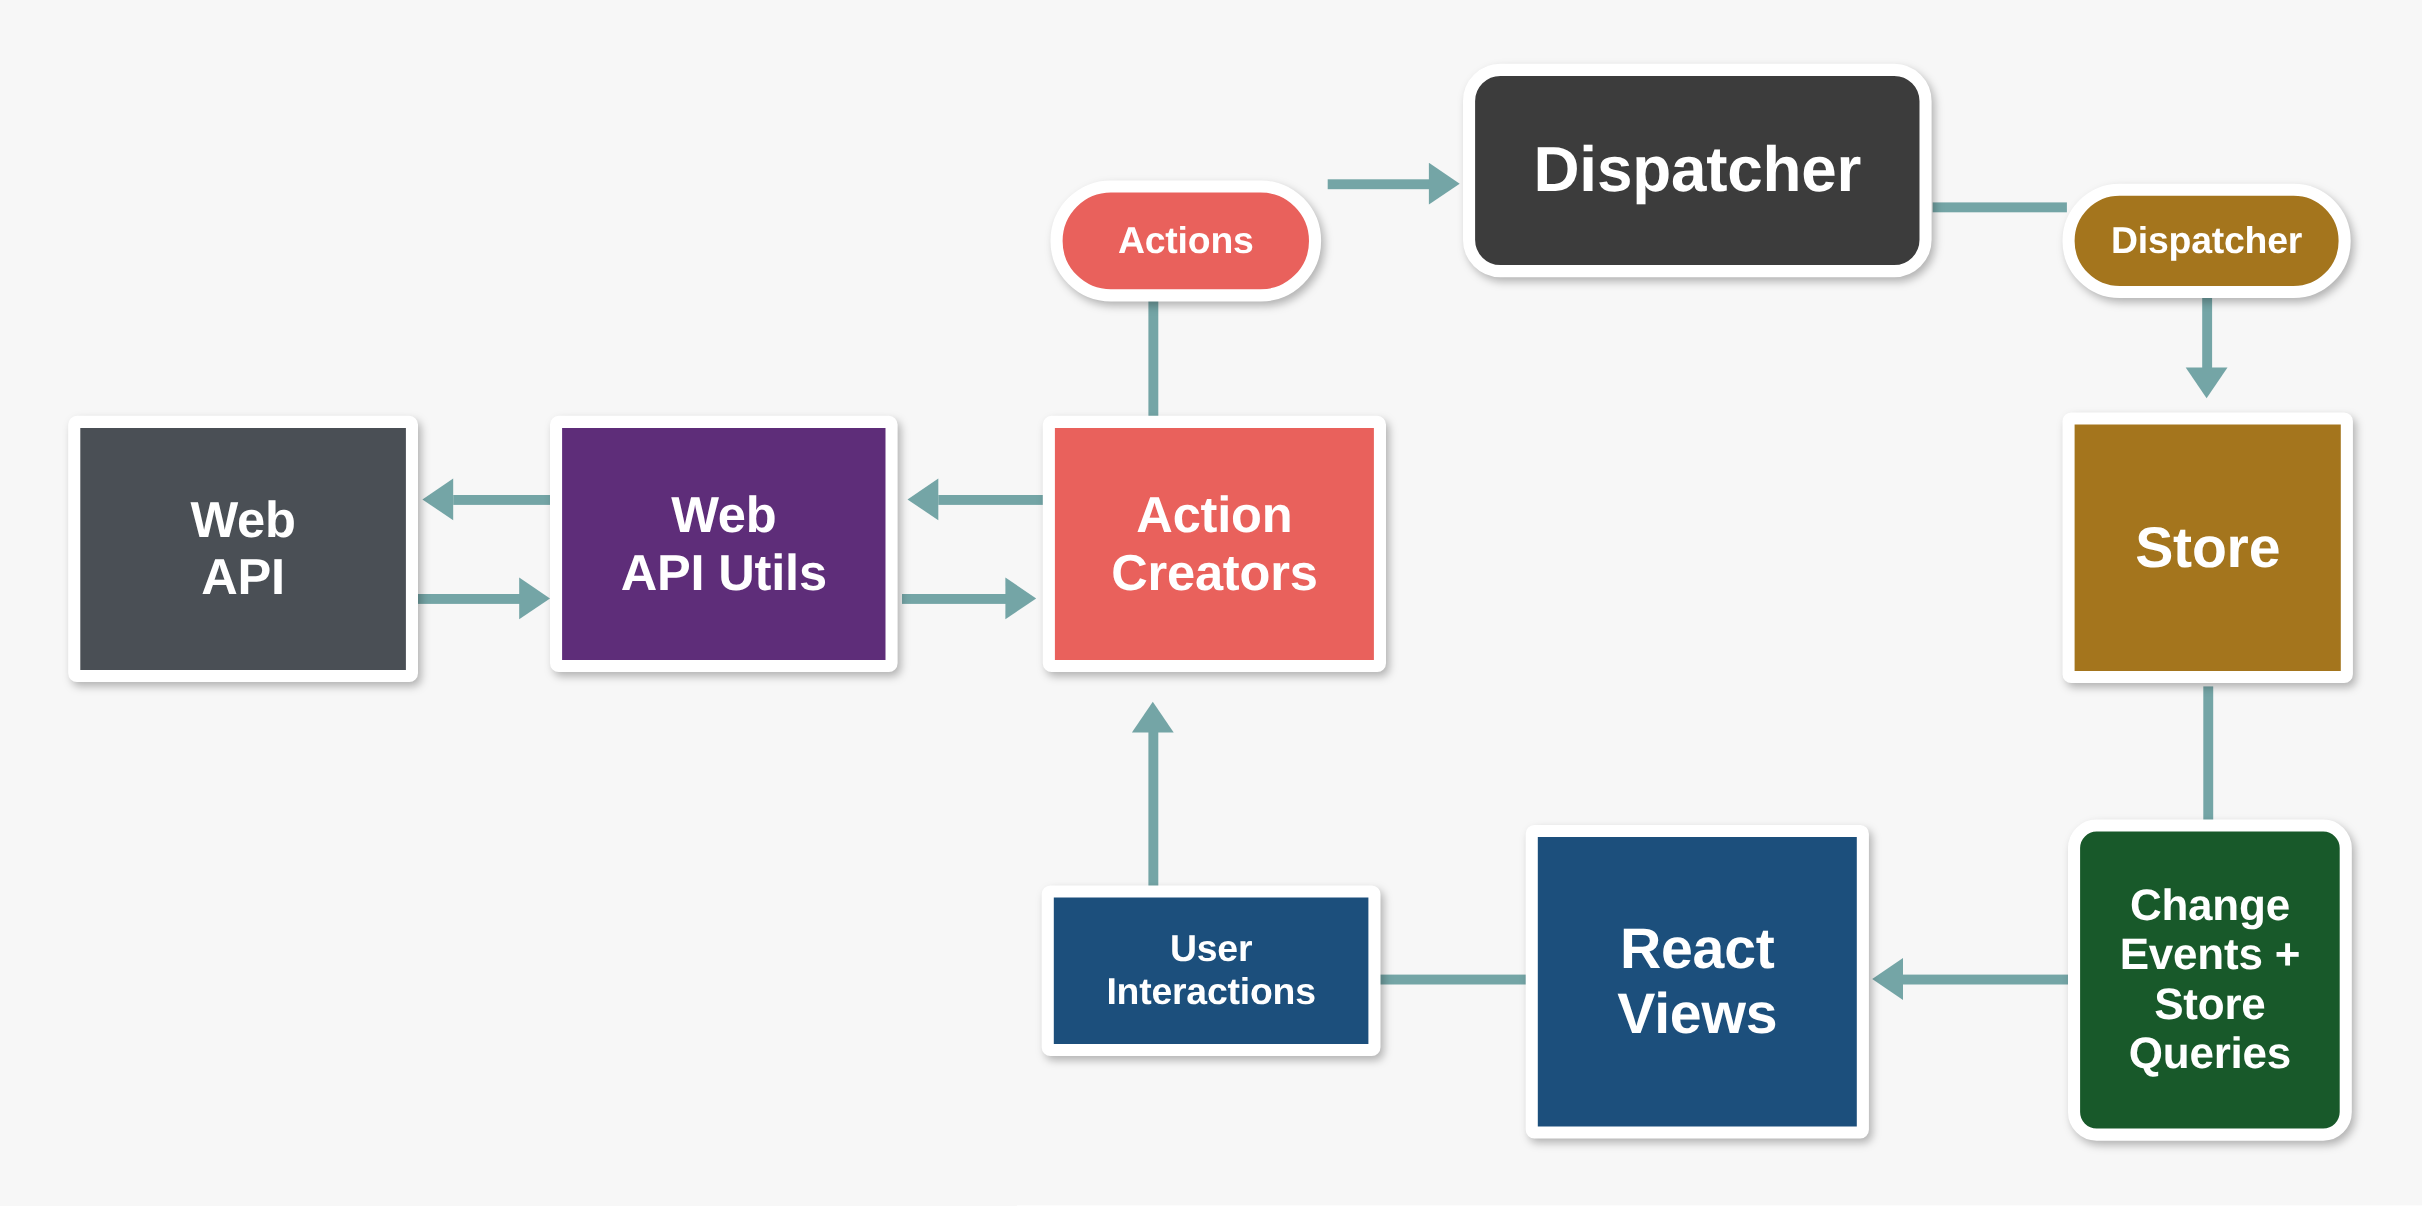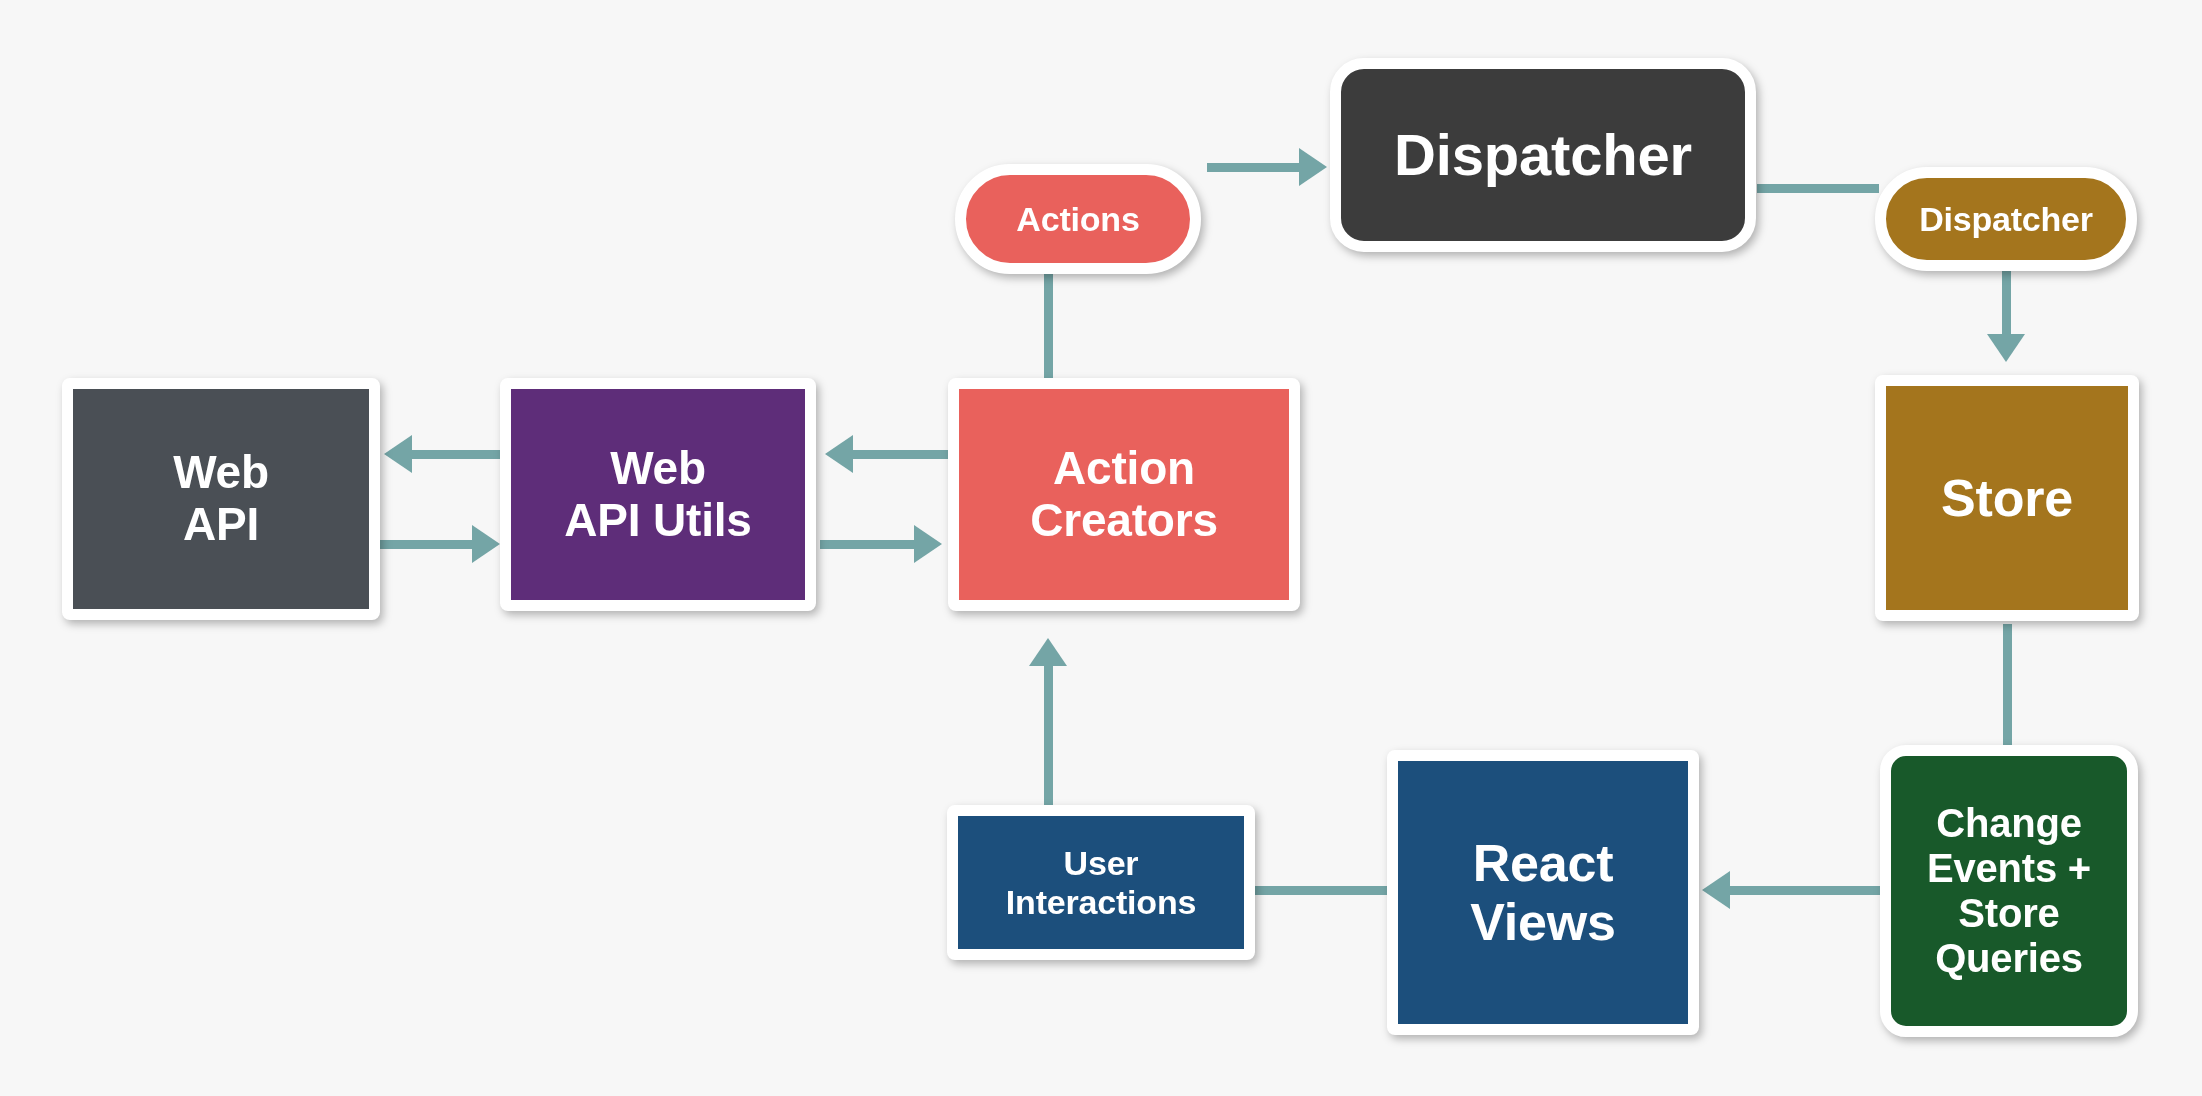--- a/index.html
+++ b/index.html
@@ -146,21 +146,21 @@
   <div class="node big" style="left:1387px; top:750px; width:312px; height:285px; background:#1c4f7c;">
     <span class="label">React
 Views</span>
   </div>
 
   <div class="node small" style="left:947px; top:805px; width:308px; height:155px; background:#1c4f7c;">
     <span class="label">User
 Interactions</span>
   </div>
 
-  <div class="node medium" style="left:948px; top:378px; width:352px; height:233px; background:#e9615c;align-items:center;">
+  <div class="node medium" style="left:948px; top:378px; width:312px; height:233px; background:#e9615c;align-items:center;">
     <span class="label">Action
 Creators</span>
   </div>
 
   <div class="node medium" style="left:500px; top:378px; width:316px; height:233px; background:#5e2d79;">
     <span class="label">Web
 API Utils</span>
   </div>
 
   <div class="node medium" style="left:62px; top:378px; width:318px; height:242px; background:#4a4f55;">

